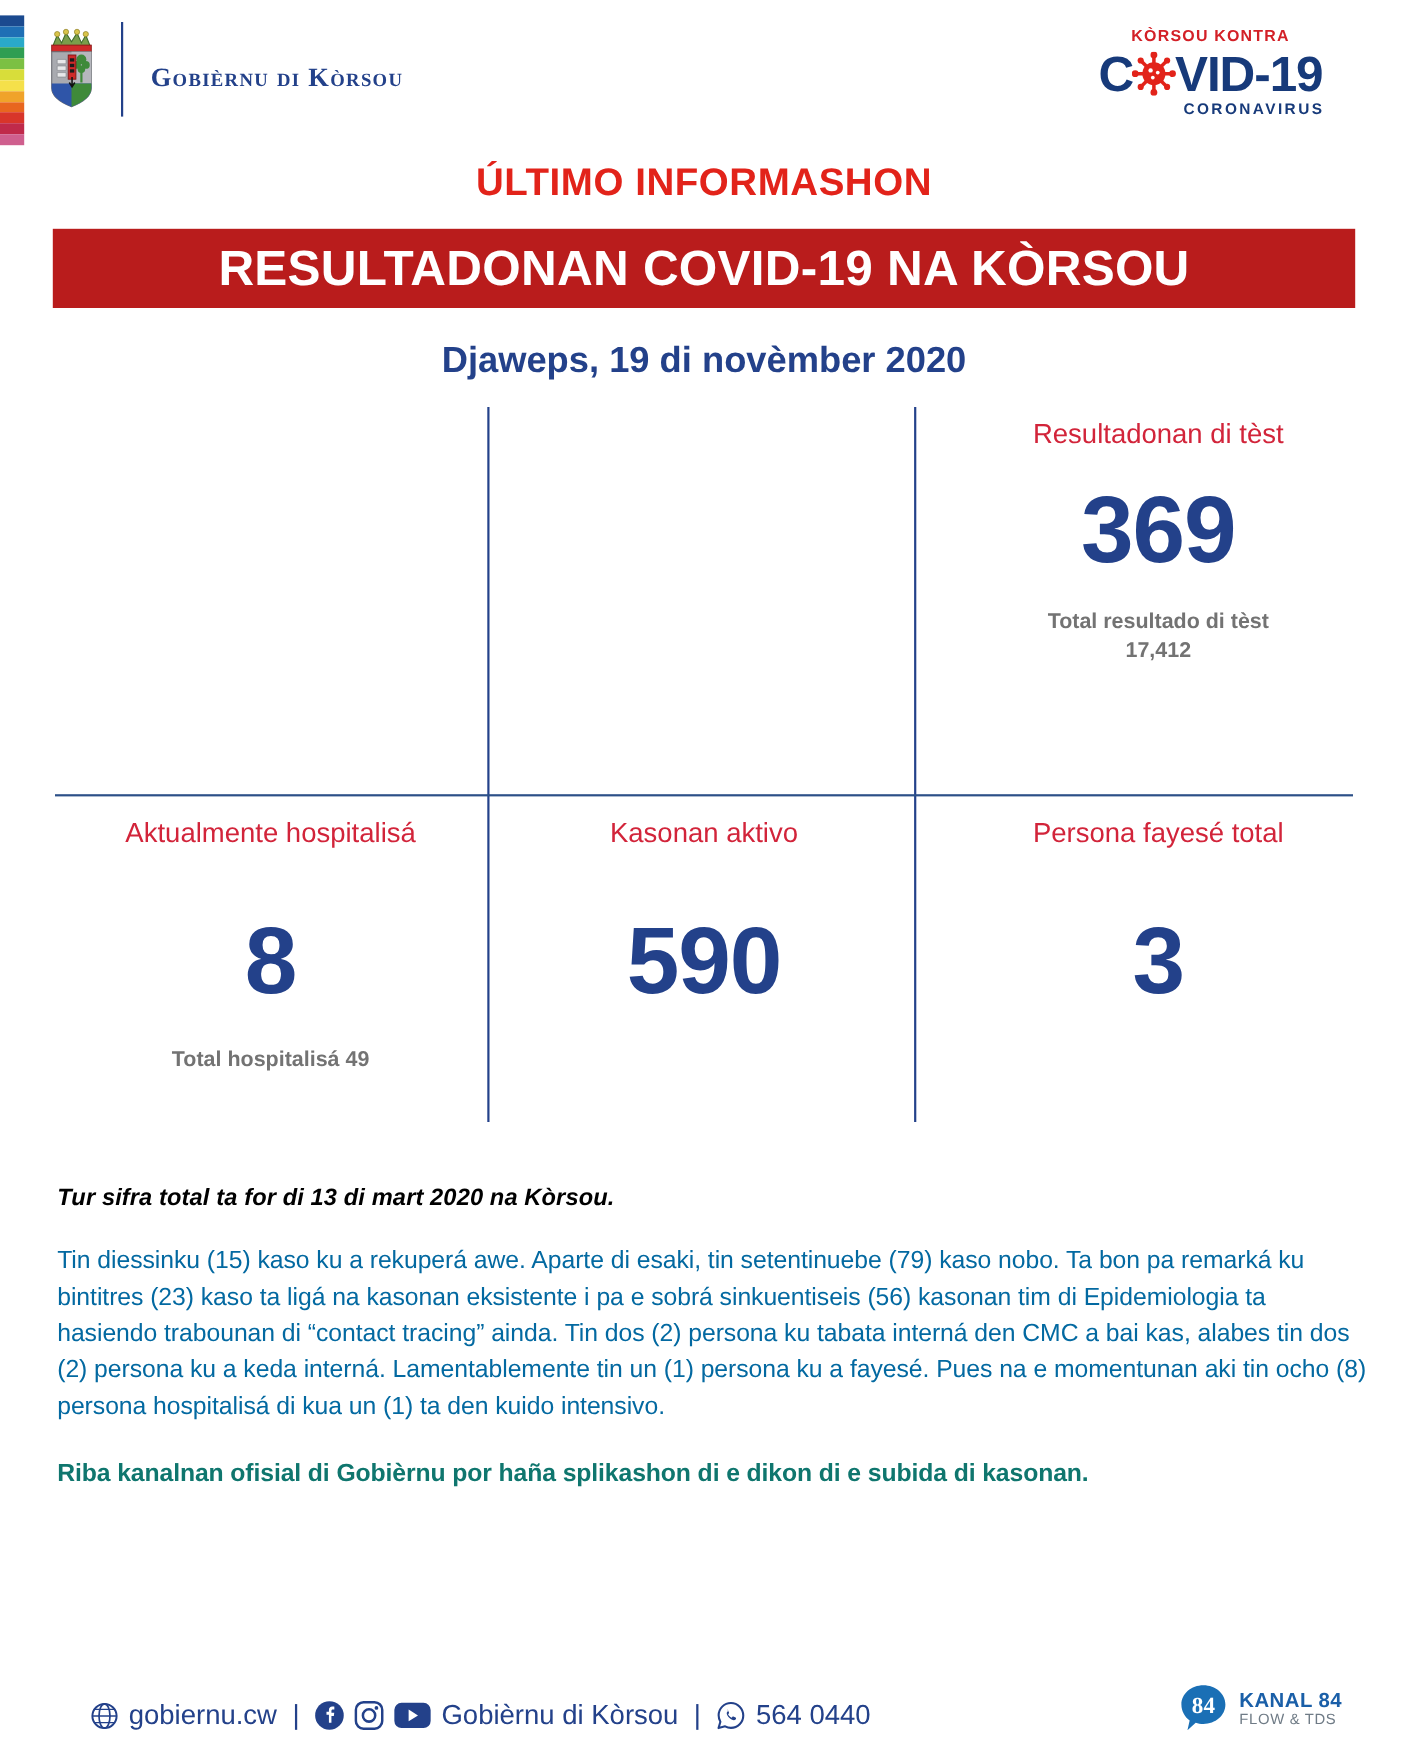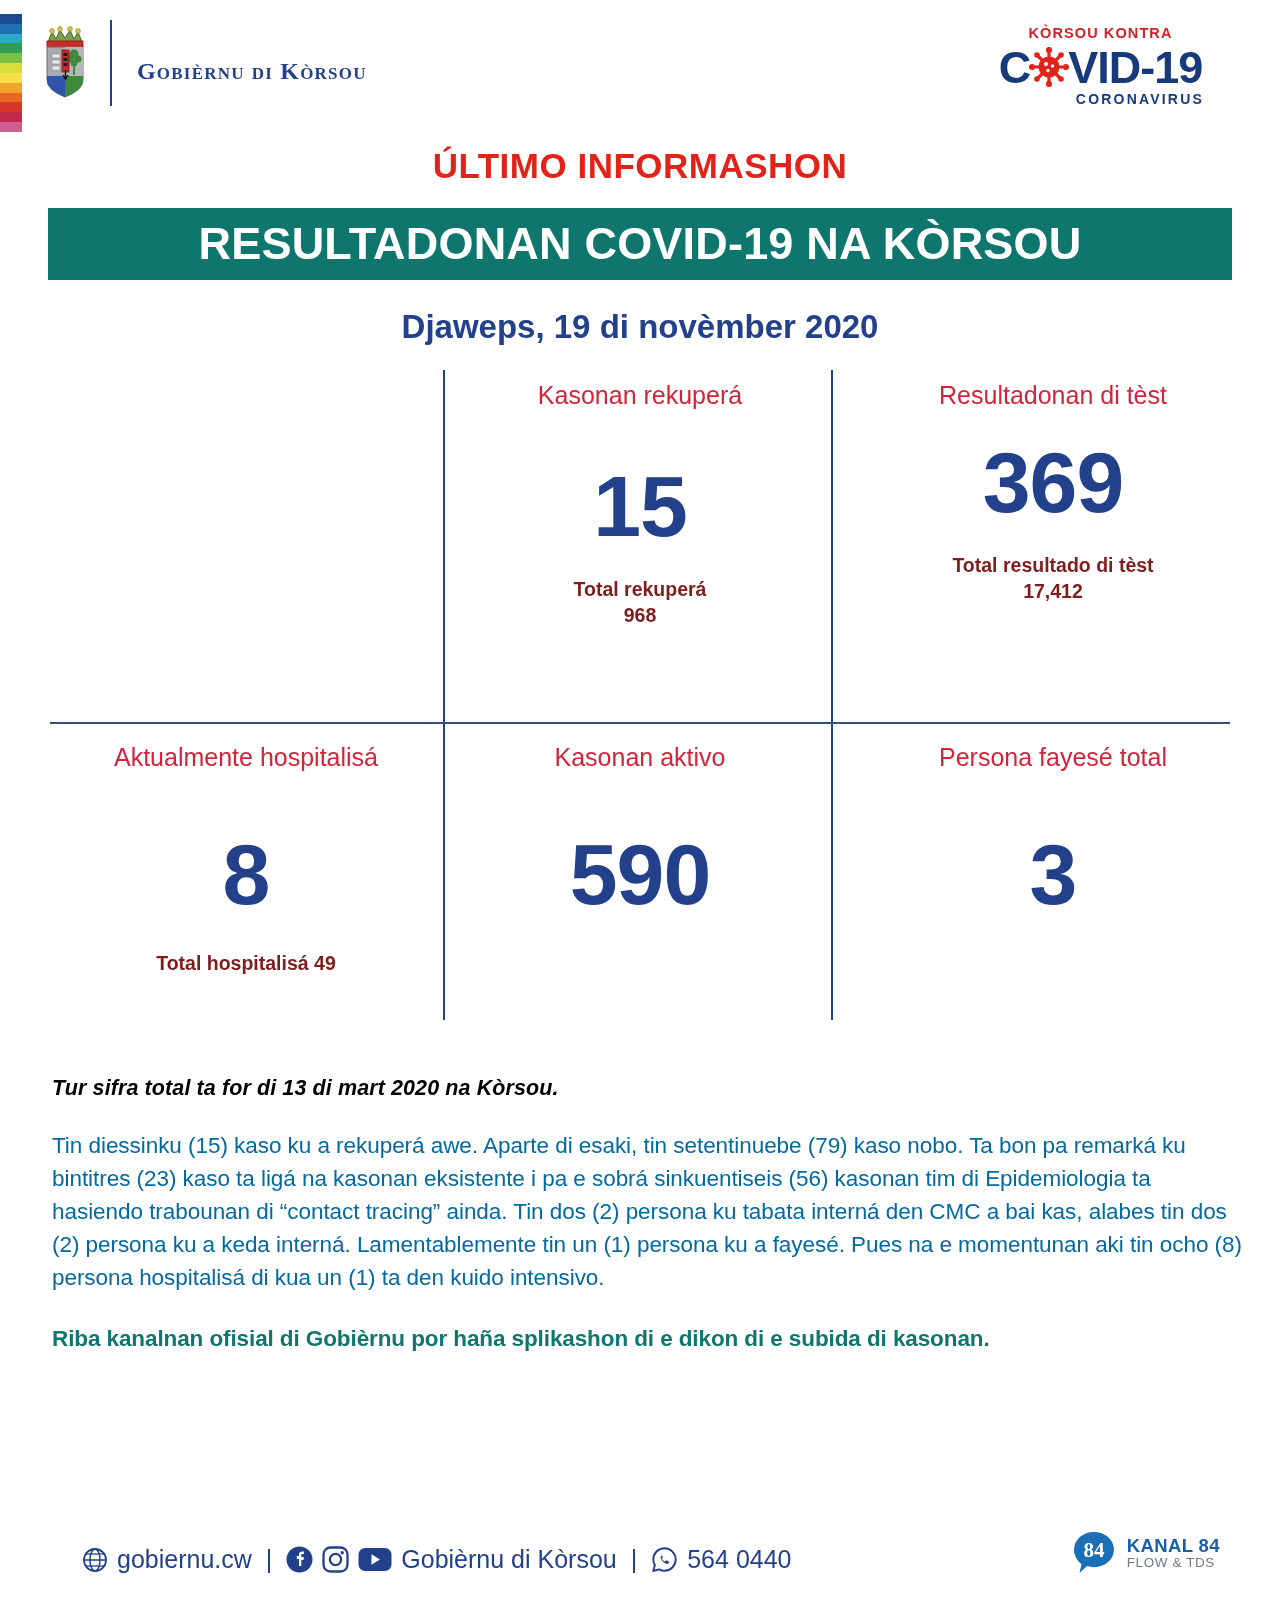--- a/index.html
+++ b/index.html
@@ -55,21 +55,21 @@
   }
 
   
   .ultimo {
     margin-top: 18px; text-align: center;
     font-size: 35px; font-weight: 800; color: #e2231a;
     letter-spacing: 0.5px;
   }
   .banner {
     margin: 22px 48px 0 48px;
-    background: #0f766e; color: #fff;
+    background: #b91c1c; color: #fff;
     height: 72px; display: flex; align-items: center; justify-content: center;
     font-size: 45px; font-weight: 800; letter-spacing: 0.2px;
   }
   .datum {
     margin-top: 28px; text-align: center;
     font-size: 33px; font-weight: 700; color: #23418a;
   }
 
   
   .grid { position: relative; margin: 24px 50px 0 50px; height: 680px; }
@@ -86,21 +86,21 @@
   .row2 { top: 372px; }
 
   .stat-label {
     font-size: 25px; color: #d2243a; font-weight: 400; line-height: 1.25;
   }
   .stat-value {
     font-size: 86px; font-weight: 800; color: #23418a;
     line-height: 1; letter-spacing: -1px;
   }
   .stat-sub {
-    font-size: 19.5px; font-weight: 700; color: #7f1d1d; line-height: 1.3;
+    font-size: 19.5px; font-weight: 700; color: #737373; line-height: 1.3;
   }
   .sp-a { height: 52px; }
   .sp-b { height: 28px; }
   .sp-c { height: 58px; }
   .sp-d { height: 34px; }
 
   
   .body-wrap { position: absolute; left: 52px; right: 36px; top: 1076px; }
   .note {
     font-size: 21.5px; font-weight: 700; font-style: italic; color: #000;
@@ -235,28 +235,20 @@
   <div class="ultimo">ÚLTIMO INFORMASHON</div>
   <div class="banner">RESULTADONAN COVID-19 NA KÒRSOU</div>
   <div class="datum">Djaweps, 19 di novèmber 2020</div>
 
   <div class="grid">
     <div class="vline v1"></div>
     <div class="vline v2"></div>
     <div class="hline"></div>
 
 
-    <div class="cell c2 row1">
-      <div class="stat-label">Kasonan rekuperá</div>
-      <div class="sp-a"></div>
-      <div class="stat-value">15</div>
-      <div class="sp-b"></div>
-      <div class="stat-sub">Total rekuperá</div>
-      <div class="stat-sub">968</div>
-    </div>
 
     <div class="cell c3 row1">
       <div class="stat-label">Resultadonan di tèst</div>
       <div class="sp-b"></div>
       <div class="stat-value">369</div>
       <div class="sp-b"></div>
       <div class="stat-sub">Total resultado di tèst</div>
       <div class="stat-sub">17,412</div>
     </div>
 

